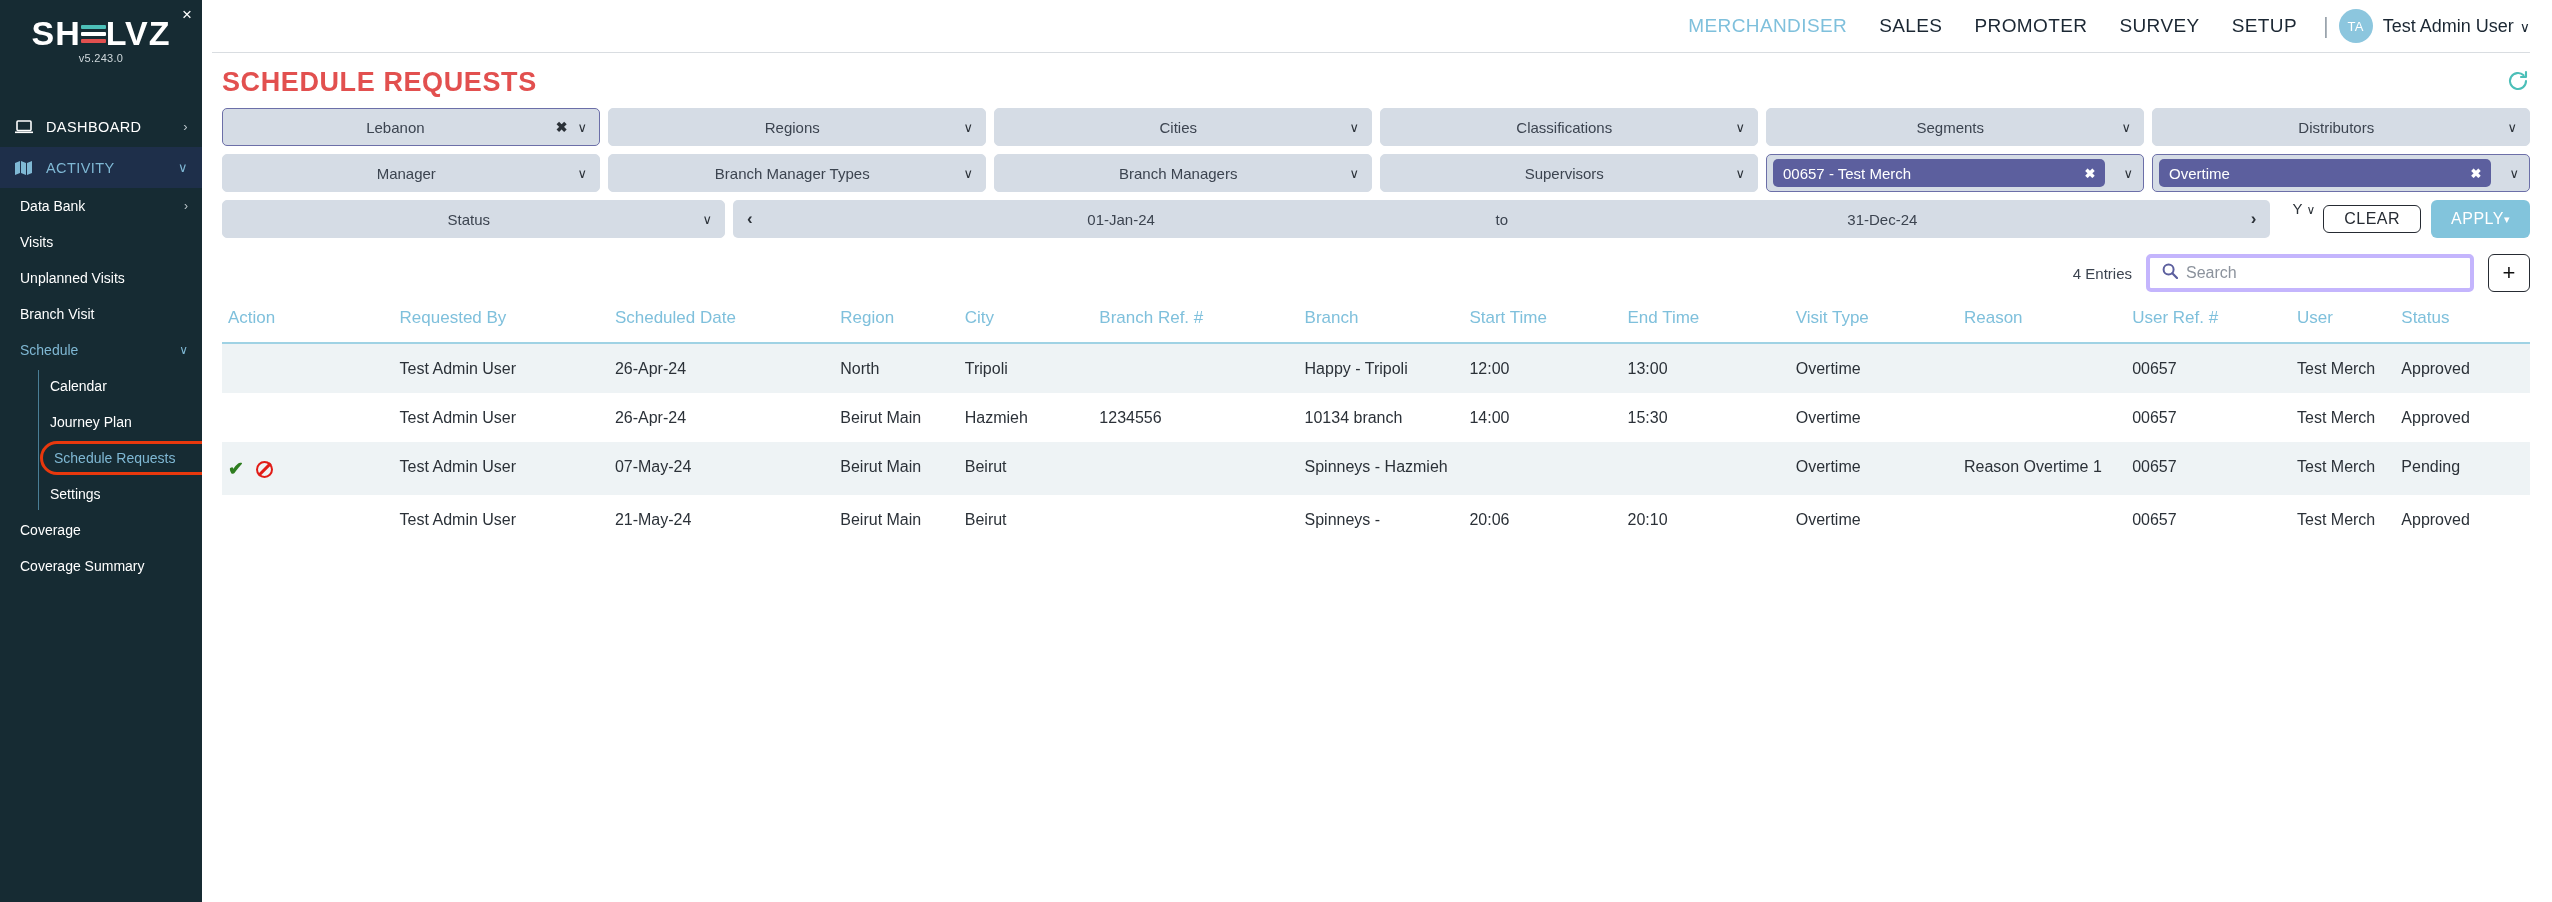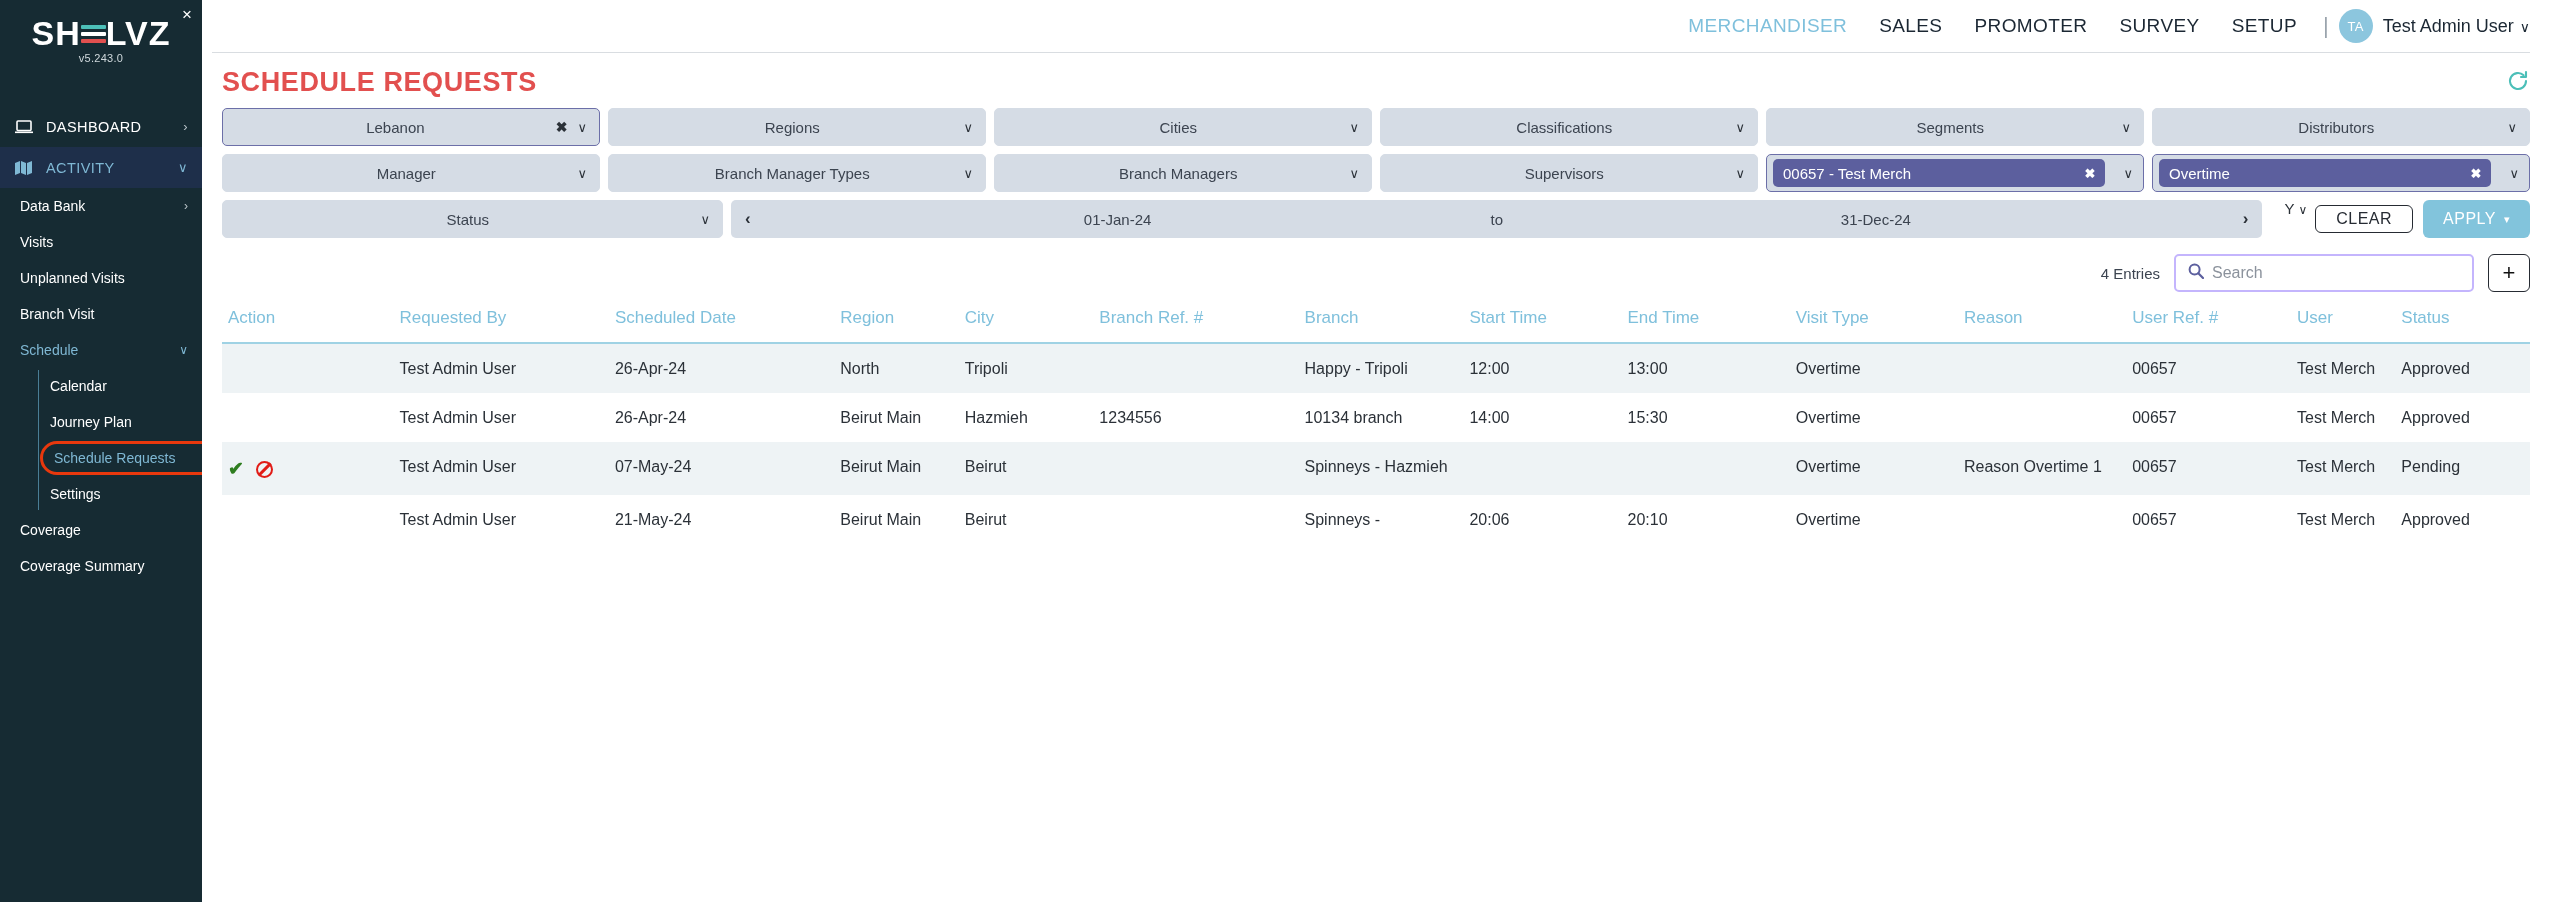--- a/index.html
+++ b/index.html
@@ -149,31 +149,31 @@
 
   .actions { display:flex; align-items:center; gap: 10px; margin-left: auto; }
   .btn-clear {
     height: 28px; padding: 0 20px; border:1px solid #262b33; border-radius:6px;
     background:#fff; color:#262b33; font-size:16px; letter-spacing:.5px; cursor:pointer;
     display:flex; align-items:center;
   }
   .btn-apply {
     height: 38px; padding: 0 20px; border-radius:6px; border: none;
     background:#82c4dc; color:#ffffff; font-size:16px; letter-spacing:.5px; cursor:pointer;
-    display:flex; align-items:center; gap: 8px;
+    display:flex; align-items:center; 
   }
   .btn-apply .caret { font-size: 11px; }
 
   .subbar {
     display:flex; align-items:center; justify-content:flex-end;
     gap: 14px; padding: 8px 0 10px 10px;
   }
   .entries { font-size: 15px; color:#3c4450; }
   .searchbox {
-    width: 300px; height: 38px; border:2px solid #c4b5fd; border-radius:5px;
+    width: 328px; height: 38px; border:4px solid #c4b5fd; border-radius:5px;
     display:flex; align-items:center; gap: 8px; padding: 0 12px;
     background:#fff;
   }
   .searchbox .sicon { color:#5c5f9e; font-size: 16px; }
   .searchbox input {
     border:none; outline:none; font-size: 16px; color:#5b6470;
     font-family: "Liberation Sans", sans-serif; width: 100%; background:transparent;
   }
   .searchbox input::placeholder { color:#8b929c; }
   .btn-add {

